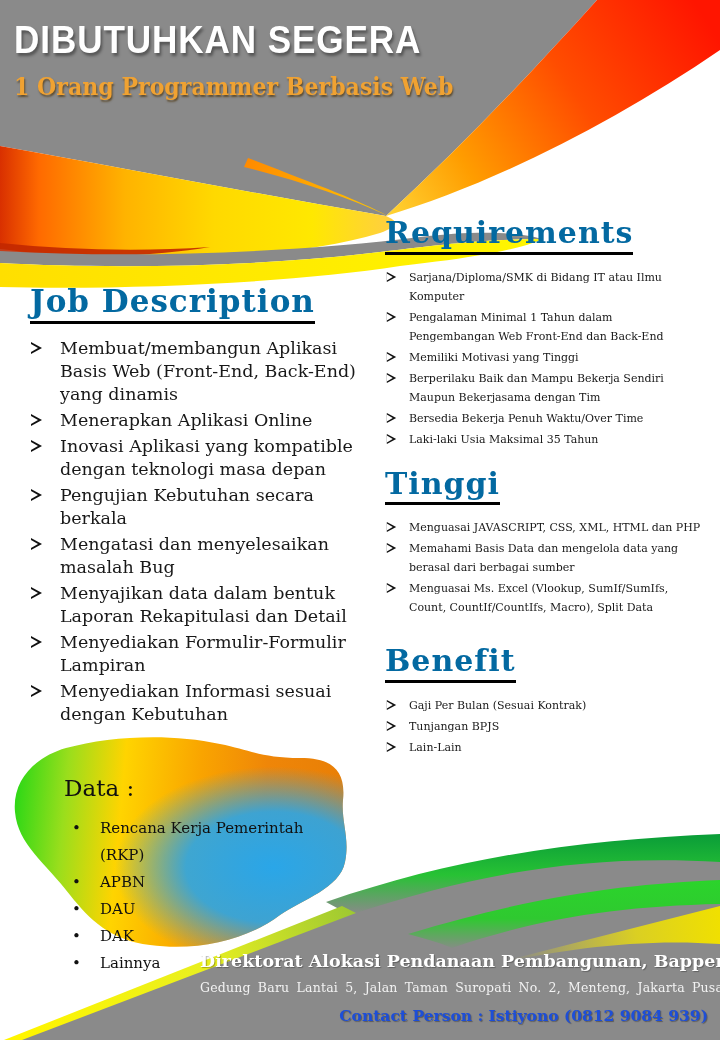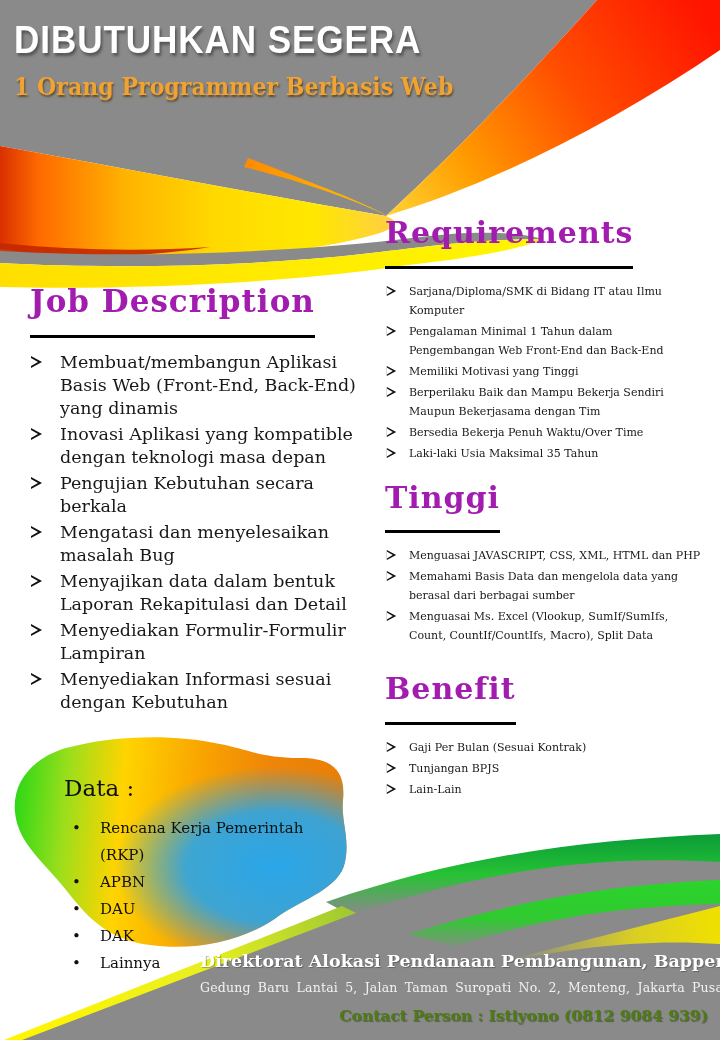--- a/index.html
+++ b/index.html
@@ -22,22 +22,22 @@
   .subtitle{
     left:14px;top:72px;
     font-weight:bold;font-size:24px;color:#f0a232;
     text-shadow:1px 2px 2px rgba(70,45,0,.65);
     transform:scaleX(.92);transform-origin:left top;white-space:nowrap;
   }
 
   
   .heading{
     display:inline-block;
-    font-weight:bold;color:#a21caf;letter-spacing:1px;
-    border-bottom:3px solid #000;padding-bottom:15px;line-height:1.15;
+    font-weight:bold;color:#0369a1;letter-spacing:1px;
+    border-bottom:3px solid #000;padding-bottom:1px;line-height:1.15;
   }
   .h-big{font-size:31px;}
   .h-right{font-size:30px;}
 
   
   .left-col{left:30px;top:284px;width:338px;}
   .right-col{left:385px;top:216px;width:316px;}
 
   .list{margin-top:13px;}
   .li{position:relative;color:#181818;}
@@ -69,21 +69,21 @@
     left:200px;right:8px;top:951px;text-align:center;
     font-weight:bold;font-size:17.5px;color:#ffffff;
     text-shadow:1px 1px 1px rgba(0,0,0,.3);white-space:nowrap;
   }
   .footer-addr{
     left:200px;right:8px;top:980px;text-align:center;
     font-size:12.5px;color:#f2f2f2;word-spacing:3px;letter-spacing:.2px;white-space:nowrap;
   }
   .footer-contact{
     right:12px;top:1006px;text-align:left;
-    font-weight:bold;font-size:15.5px;color:#4d7c0f;
+    font-weight:bold;font-size:15.5px;color:#1d4ed8;
     text-shadow:1px 1px 1px rgba(0,0,0,.35);white-space:nowrap;
   }
 </style>
 </head>
 <body>
 
 <div class="poster">
 
   <svg class="bg-svg" viewBox="0 0 720 1040" aria-hidden="true">
     <defs>
@@ -168,20 +168,21 @@
     <path fill="url(#gStripe)" d="M4,1040 L342,906 L356,913 L22,1040 Z"></path>
   </svg>
 
   <div class="layer title">DIBUTUHKAN SEGERA</div>
   <div class="layer subtitle">1 Orang Programmer Berbasis Web</div>
 
   <div class="layer left-col">
     <div class="heading h-big">Job Description</div>
     <div class="list">
       <div class="li li-left"><span class="arrow"></span><span>Membuat/membangun Aplikasi Basis Web (Front-End, Back-End) yang dinamis</span></div>
+      <div class="li li-left"><span class="arrow"></span><span>Menerapkan Aplikasi Online</span></div>
       <div class="li li-left"><span class="arrow"></span><span>Inovasi Aplikasi yang kompatible dengan teknologi masa depan</span></div>
       <div class="li li-left"><span class="arrow"></span><span>Pengujian Kebutuhan secara berkala</span></div>
       <div class="li li-left"><span class="arrow"></span><span>Mengatasi dan menyelesaikan masalah Bug</span></div>
       <div class="li li-left"><span class="arrow"></span><span>Menyajikan data dalam bentuk Laporan Rekapitulasi dan Detail</span></div>
       <div class="li li-left"><span class="arrow"></span><span>Menyediakan Formulir-Formulir Lampiran</span></div>
       <div class="li li-left"><span class="arrow"></span><span>Menyediakan Informasi sesuai dengan Kebutuhan</span></div>
     </div>
   </div>
 
   <div class="layer right-col">

